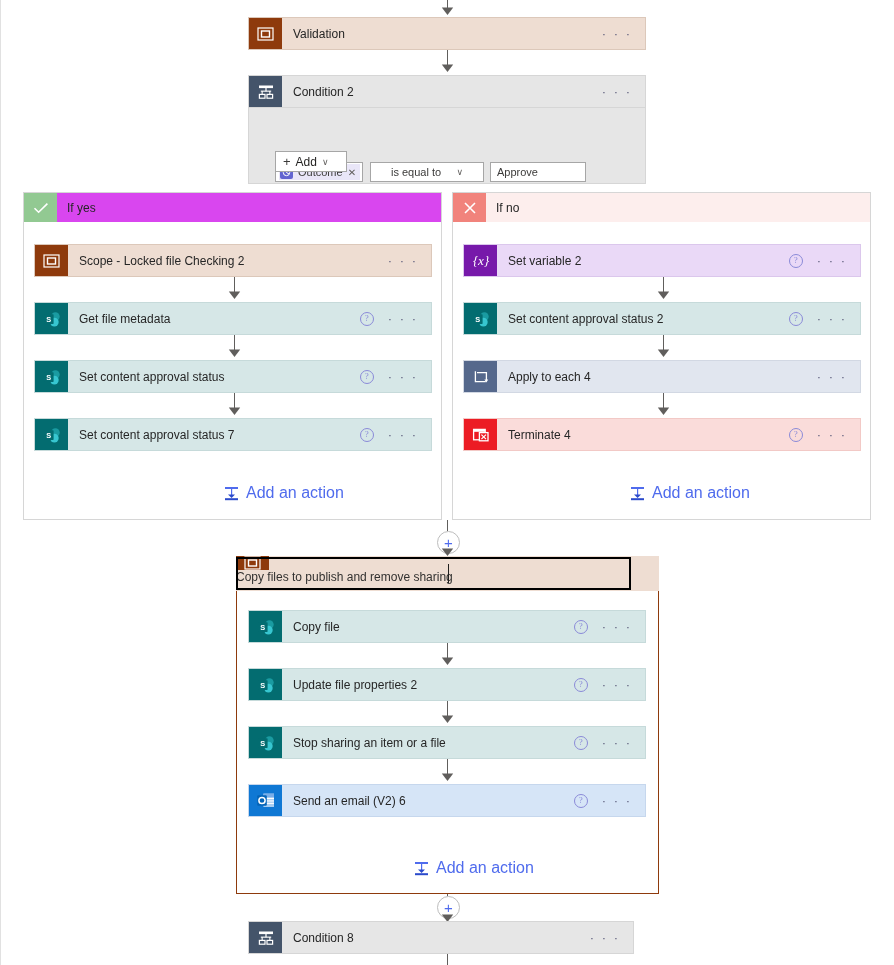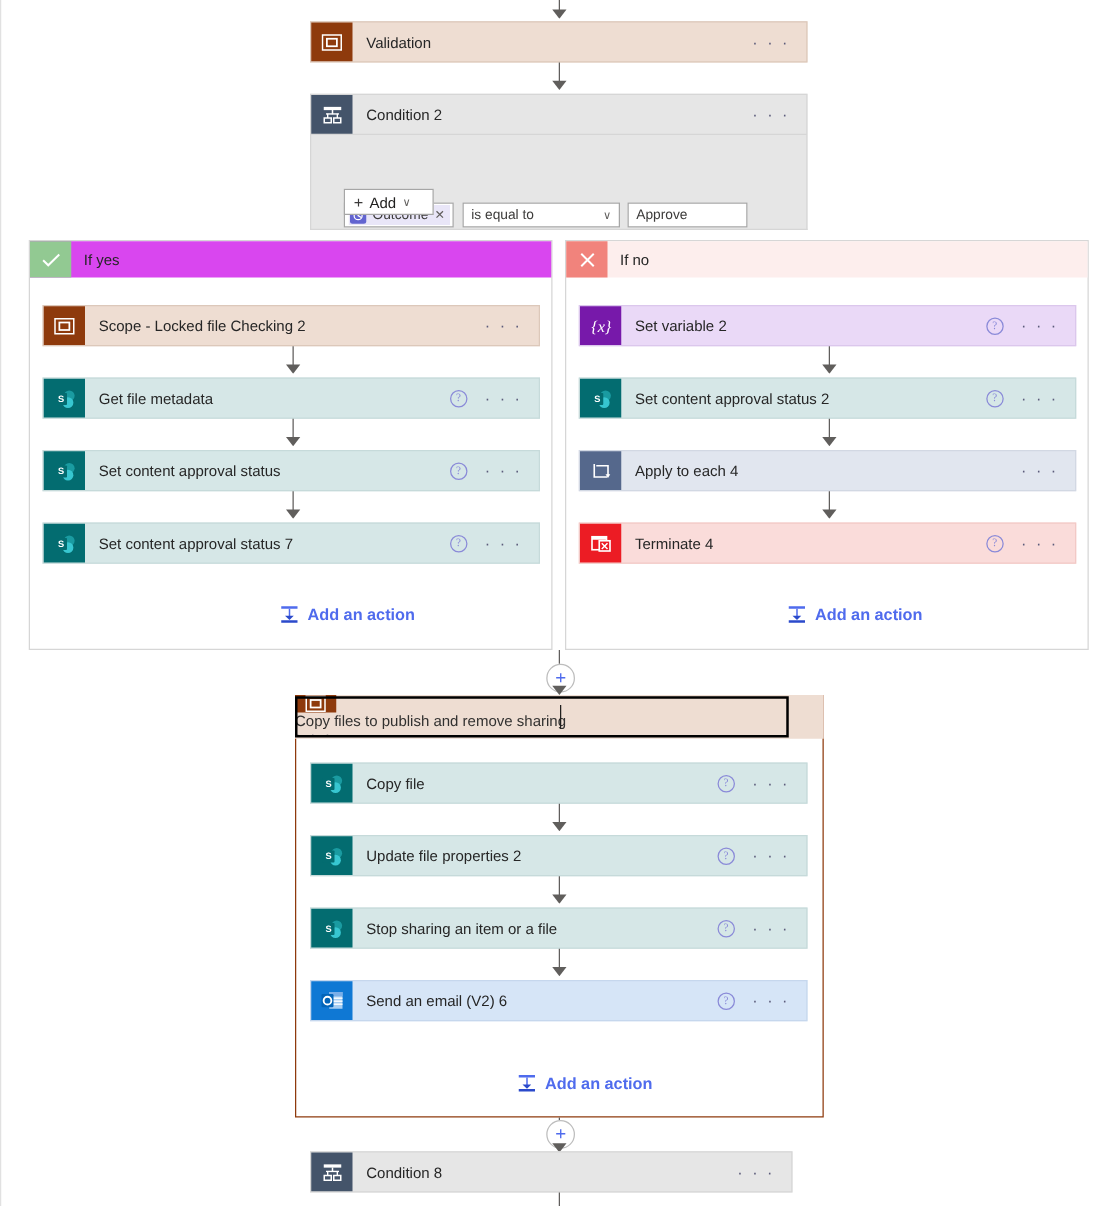--- a/index.html
+++ b/index.html
@@ -92,24 +92,24 @@
     background:#e9e6f8;height:16px;padding:0 4px 0 1px;
     font-size:11px;color:#3b3a39;
   }
   .token .tkicon{
     width:13px;height:13px;background:#6264d0;border-radius:2px;
     display:flex;align-items:center;justify-content:center;
     color:#fff;font-size:9px;
   }
   .token .tkx{color:#605e5c;font-size:10px;}
   .opbox{
-    width:126px;height:20px;box-sizing:border-box;margin-left:7px;
+    width:114px;height:20px;box-sizing:border-box;margin-left:7px;
     background:#fff;border:1px solid #a6a6a6;
     display:flex;align-items:center;justify-content:space-between;
-    padding:0 6px;font-size:11px;color:#3b3a39;
+    padding:0 20px;font-size:11px;color:#3b3a39;
   }
   .valbox{
     width:96px;height:20px;box-sizing:border-box;margin-left:6px;
     background:#fff;border:1px solid #a6a6a6;
     display:flex;align-items:center;padding-left:6px;
     font-size:11px;color:#3b3a39;
   }
   .chev{font-size:9px;color:#605e5c;}
   .addbtn{
     position:absolute;left:26px;top:43px;
@@ -129,21 +129,21 @@
     color:#fff;font-size:15px;
   }
   .branch-head .lbl{padding-left:10px;font-size:12px;color:#262626;}
   .yes .branch-head{background:#d946ef;}
   .yes .branch-head .mark{background:#92c992;}
   .no  .branch-head{background:#fdeeed;}
   .no  .branch-head .mark{background:#f1837c;}
 
   .addaction{
     position:absolute;display:flex;align-items:center;gap:7px;
-    color:#4f6bed;font-size:13px;font-weight:bold;
+    color:#4f6bed;font-size:16px;
   }
   .addaction .aico{width:15px;height:15px;}
 
   
   #selected-scope{
     position:absolute;left:236px;top:556px;width:423px;height:338px;
     box-sizing:border-box;
     border:1px solid #8e3a0c;
     background:#fff;
   }

